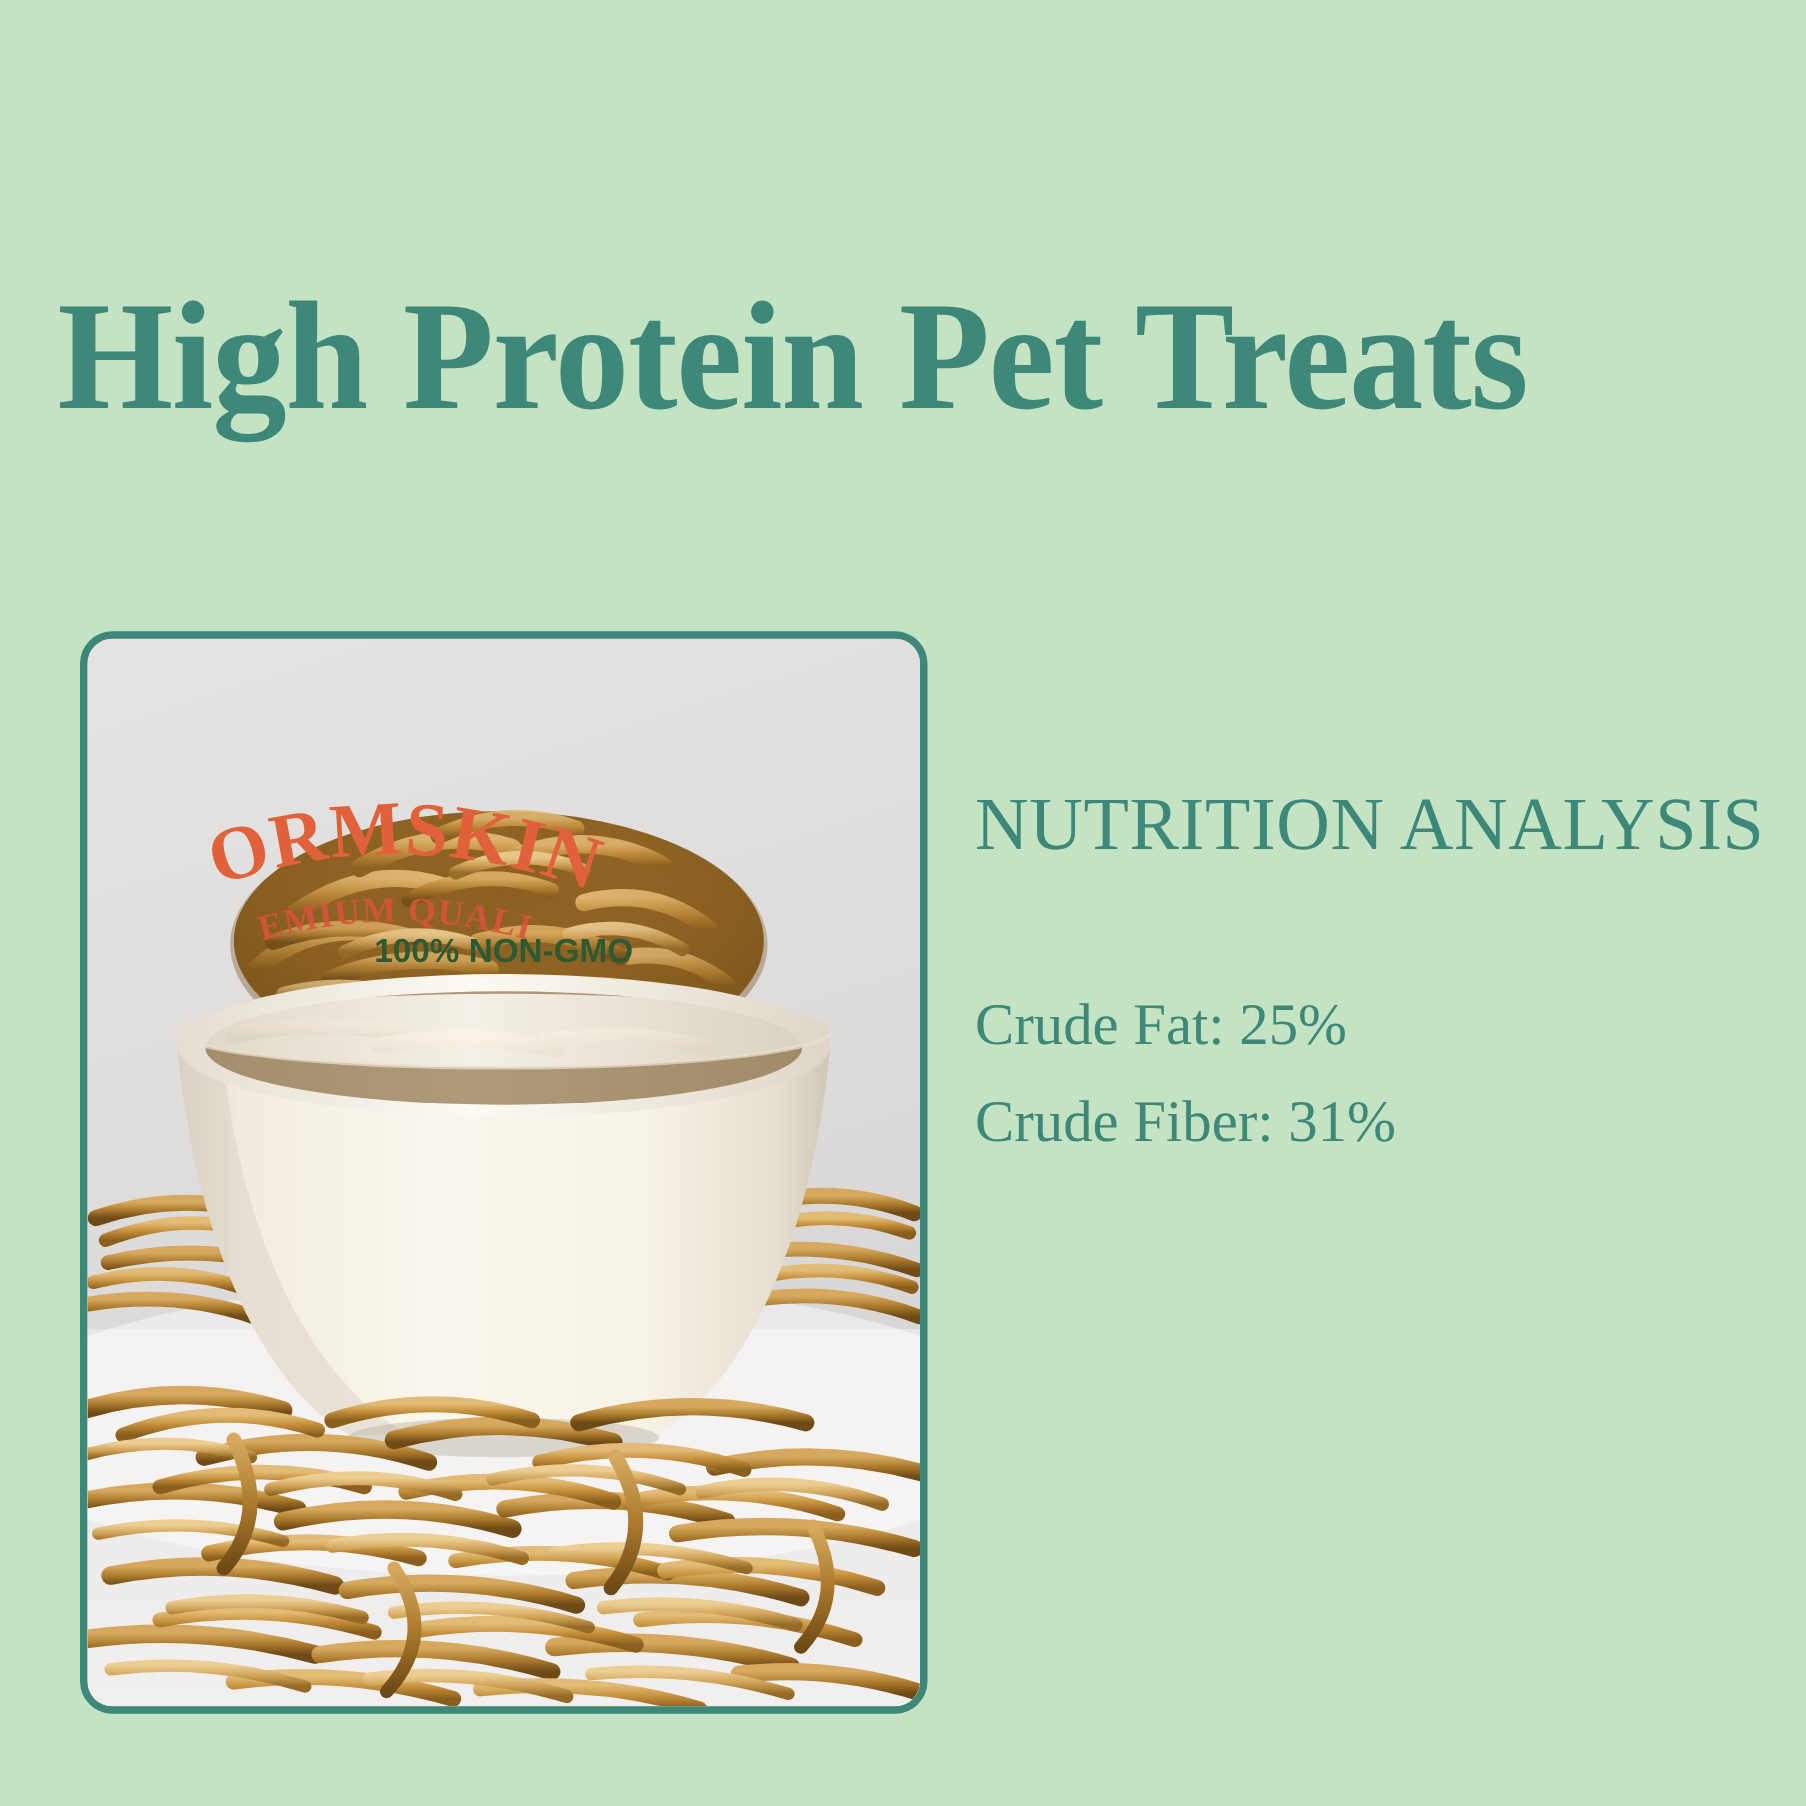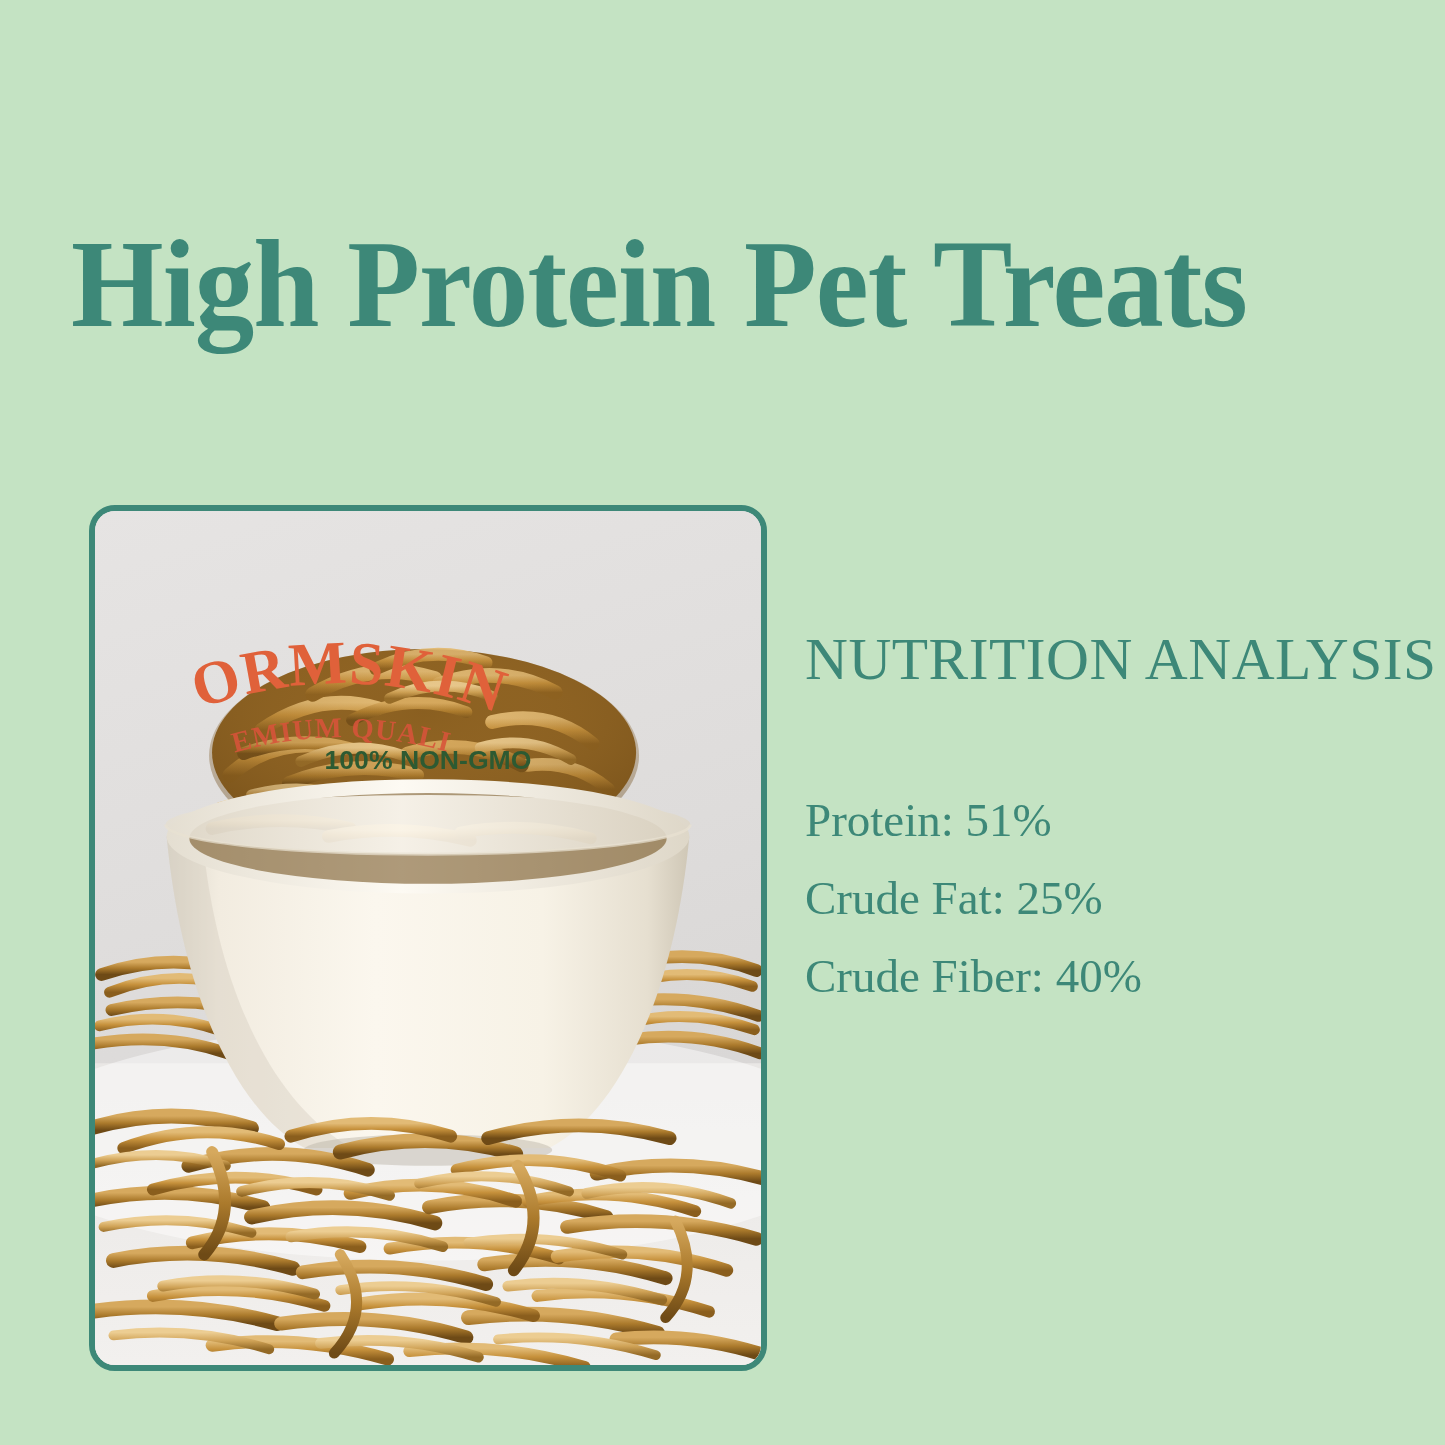--- a/index.html
+++ b/index.html
@@ -3,21 +3,21 @@
 <meta charset="utf-8">
 <style>
   html,body{margin:0;padding:0;}
   body{
     width:1445px;height:1445px;
     background:#c4e3c3;
     font-family:"Liberation Serif",serif;
     overflow:hidden;
     position:relative;
   }
-  .page{position:absolute;inset:0;margin-left:25px;}
+  .page{position:absolute;inset:0;}
 
   
   .title{
     position:absolute;
     left:46px; top:140px;
     width:1360px;
     color:#3d8878;
     font-family:"Liberation Serif",serif;
     font-weight:700;
     font-size:124px;
@@ -280,19 +280,18 @@
           <path d="M250 754 q36 54 -6 100" stroke-width="11"></path>
           <path d="M590 720 q28 56 -10 98" stroke-width="11"></path>
         </g>
       </g>
     </svg>
   </div>
 
   <div class="nutrition">
     <h2>NUTRITION ANALYSIS</h2>
     <ul>
-      <li>Protein: 51%</li>
       <li>Crude Fat: 25%</li>
-      <li>Crude Fiber: 40%</li>
+      <li>Crude Fiber: 31%</li>
     </ul>
   </div>
 
 </div>
 
 </body></html>

